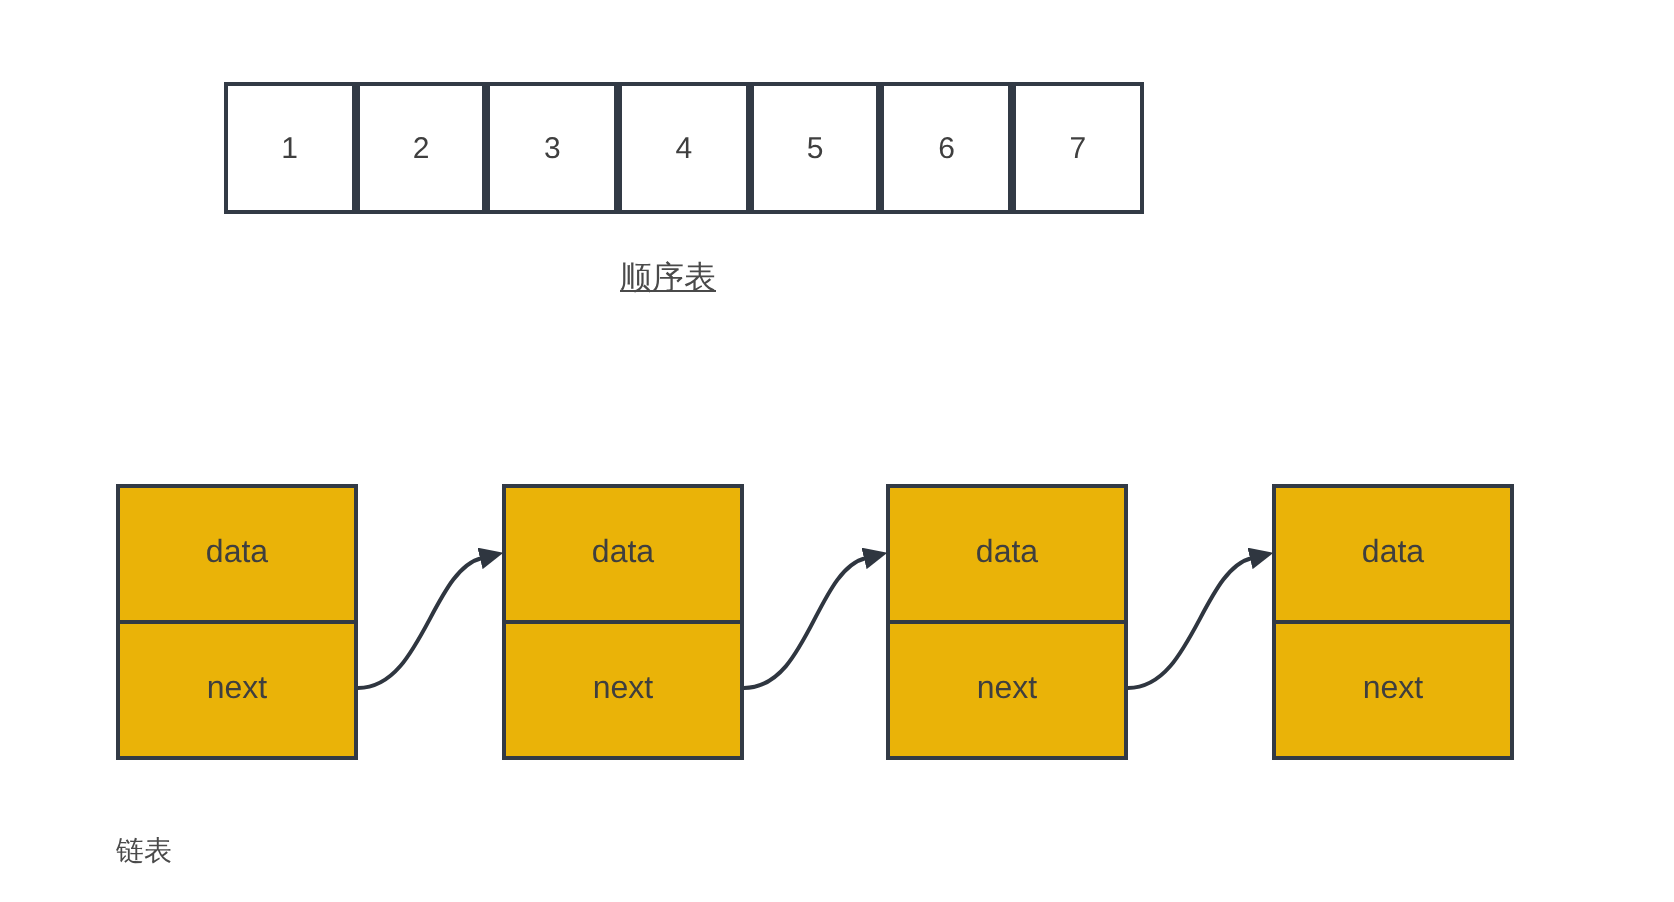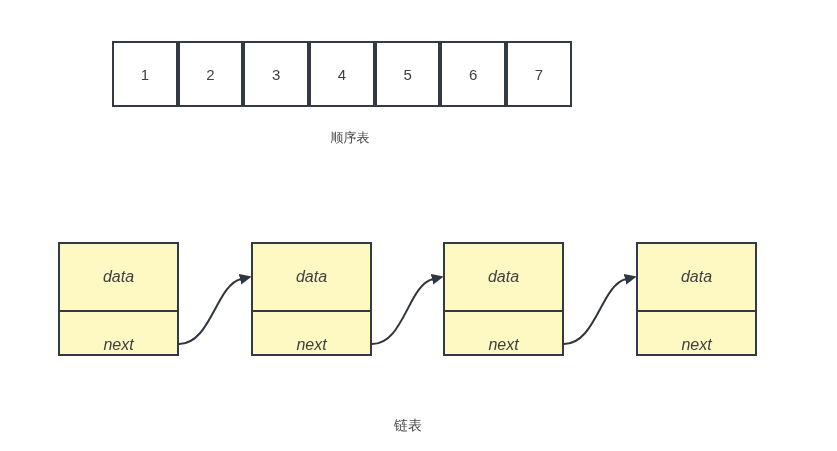--- a/index.html
+++ b/index.html
@@ -24,46 +24,45 @@
   }
   .array-cell{
     box-sizing:border-box;
     width:65.7px;height:66px;
     border:2px solid var(--border-color);
     background:#fff;
     display:flex;align-items:center;justify-content:center;
     font-size:15px;color:var(--text-color);
   }
   .array-label{
-    position:absolute;left:120px;top:129px;width:460px;
-    text-align:center;font-size:13px;color:var(--label-color);
+    position:absolute;left:104px;top:129px;width:460px;
+    text-align:center;font-size:16px;color:var(--label-color);text-decoration:underline;
   }
   
   .node{
     position:absolute;top:242px;
     box-sizing:border-box;
-    width:121px;height:114px;
+    width:121px;height:138px;
     border:2px solid var(--border-color);
-    background:#fef9c3;
-    font-style:italic;
+    background:#eab308;
   }
   .node-1{left:58px;}
   .node-2{left:251px;}
   .node-3{left:443px;}
   .node-4{left:636px;}
   .node .field{
     box-sizing:border-box;
     display:flex;align-items:center;justify-content:center;
     font-size:16px;color:var(--text-color);
   }
   .node .field-data{height:68px;border-bottom:2px solid var(--border-color);}
   .node .field-next{height:66px;text-align:right;}
   .list-label{
     position:absolute;left:58px;top:417px;width:700px;
-    text-align:center;font-size:14px;color:var(--label-color);
+    font-size:14px;color:var(--label-color);
   }
   
   .arrows{
     position:absolute;left:0;top:0;width:837px;height:451px;
     pointer-events:none;
   }
   .arrows path.link{
     fill:none;
     stroke:var(--arrow-color);
     stroke-width:2;

